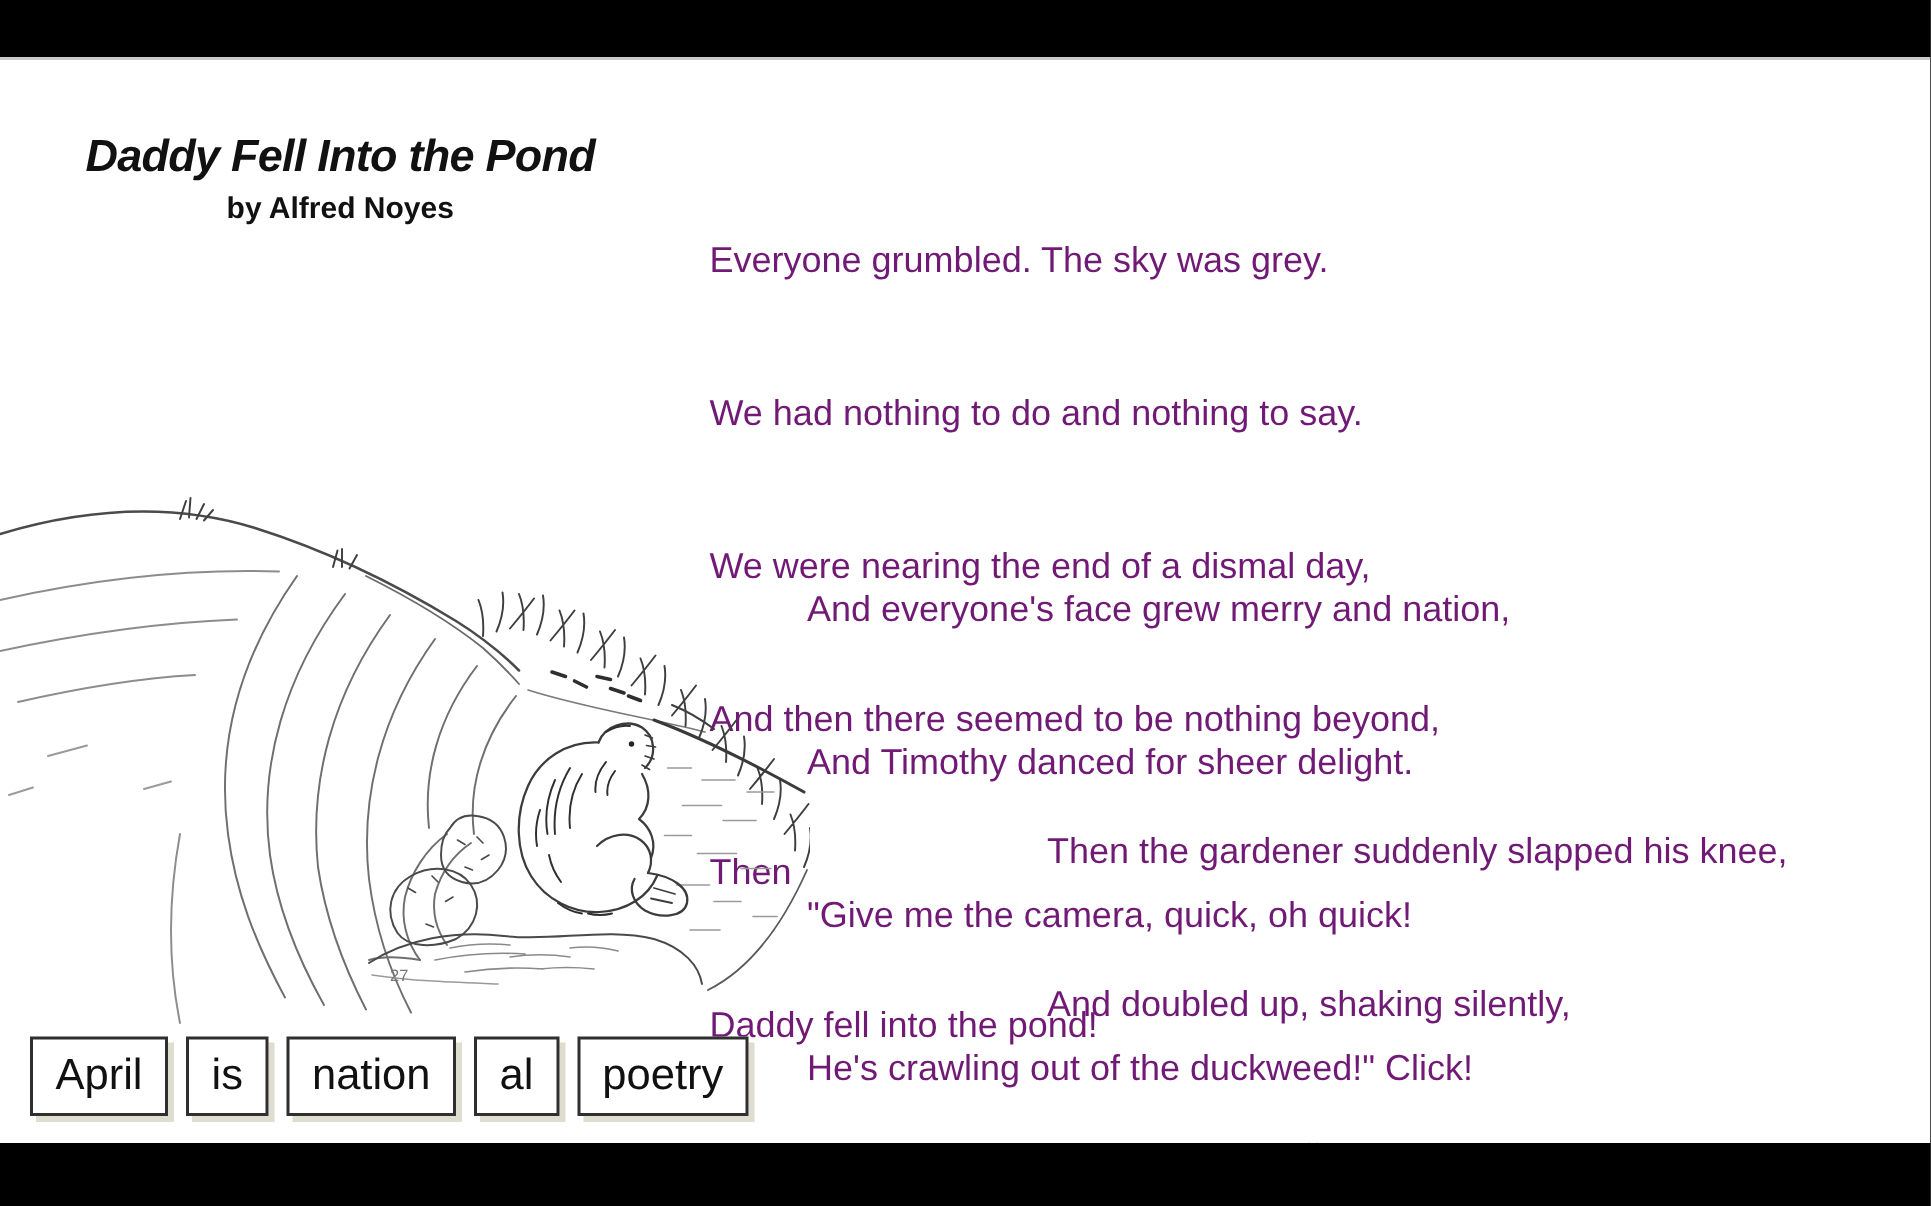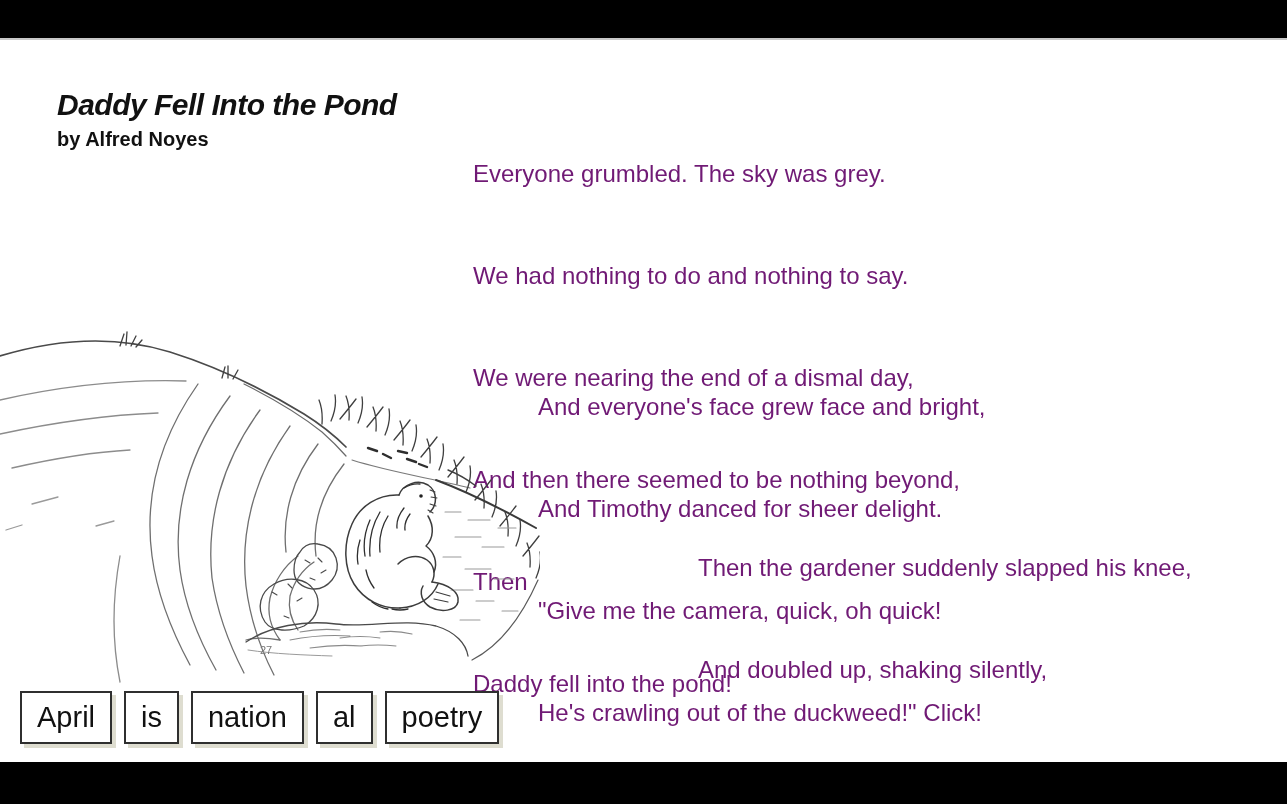--- a/index.html
+++ b/index.html
@@ -3,21 +3,21 @@
 <meta charset="utf-8">
 <style>
   html,body{margin:0;padding:0;background:#000;}
   .screen{position:relative;width:1287px;height:804px;background:#000;overflow:hidden;
           font-family:"Liberation Sans",sans-serif;}
   .bar{position:absolute;left:0;width:1287px;background:#000;}
   .bar.top{top:0;height:38px;}
   .bar.bottom{top:762px;height:42px;}
   .content{position:absolute;left:0;top:38px;width:1287px;height:724px;background:#ffffff;
            border-top:2px solid #c9c9c9;box-sizing:border-box;}
-  .title-block{position:absolute;left:57px;top:48px;color:#111;}
+  .title-block{position:absolute;left:57px;top:48px;color:#111;text-align:center;}
   .poem-title{font-size:30px;font-weight:bold;font-style:italic;letter-spacing:-0.5px;line-height:34px;}
   .poem-byline{font-size:20px;font-weight:bold;line-height:30px;margin-top:2px;}
   .stanza{position:absolute;font-size:24px;line-height:34px;color:#701a75;white-space:pre;}
   .stanza-1{left:473px;top:49px;}
   .stanza-2{left:538px;top:282px;}
   .stanza-3{left:698px;top:443px;}
   .sketch{position:absolute;left:0;top:280px;width:540px;height:370px;}
   .tiles{position:absolute;left:20px;top:651px;display:flex;gap:12px;}
   .tile{border:2px solid #2f2f2f;background:#fff;height:53px;box-sizing:border-box;
         display:flex;align-items:center;justify-content:center;padding:11px 15px;
@@ -39,21 +39,21 @@
     <div class="stanza stanza-1">
       <div>Everyone grumbled. The sky was grey.</div>
       <div>We had nothing to do and nothing to say.</div>
       <div>We were nearing the end of a dismal day,</div>
       <div>And then there seemed to be nothing beyond,</div>
       <div>Then</div>
       <div>Daddy fell into the pond!</div>
     </div>
 
     <div class="stanza stanza-2">
-      <div>And everyone's face grew face and bright,</div>
+      <div>And everyone's face grew merry and nation,</div>
       <div>And Timothy danced for sheer delight.</div>
       <div>"Give me the camera, quick, oh quick!</div>
       <div>He's crawling out of the duckweed!" Click!</div>
     </div>
 
     <div class="stanza stanza-3">
       <div>Then the gardener suddenly slapped his knee,</div>
       <div>And doubled up, shaking silently,</div>
       <div>And the ducks all quacked as if they were daft,</div>
       

